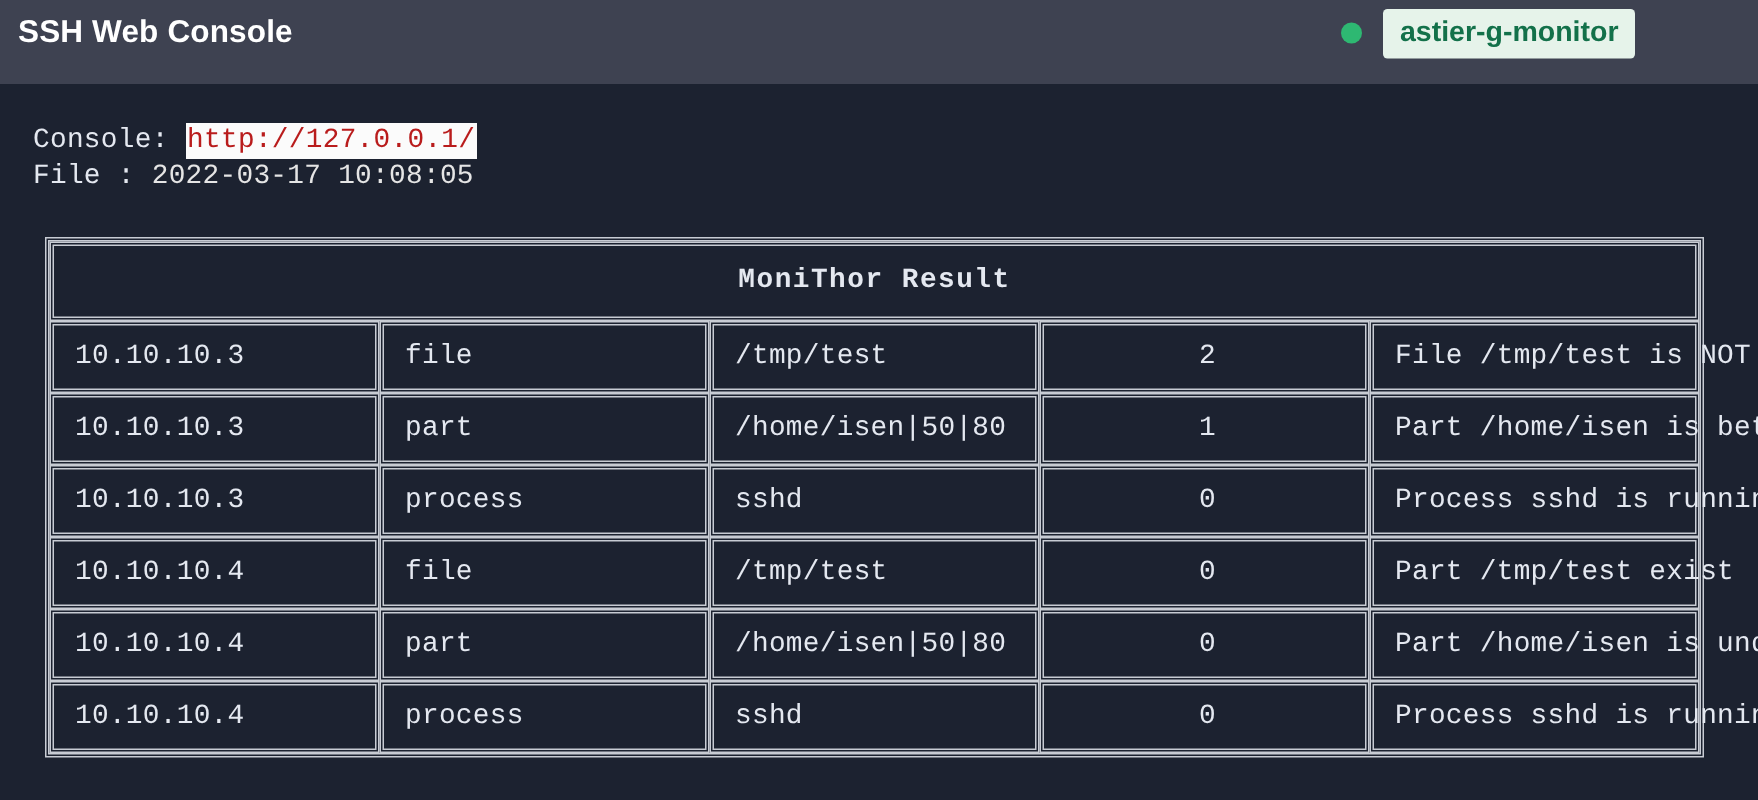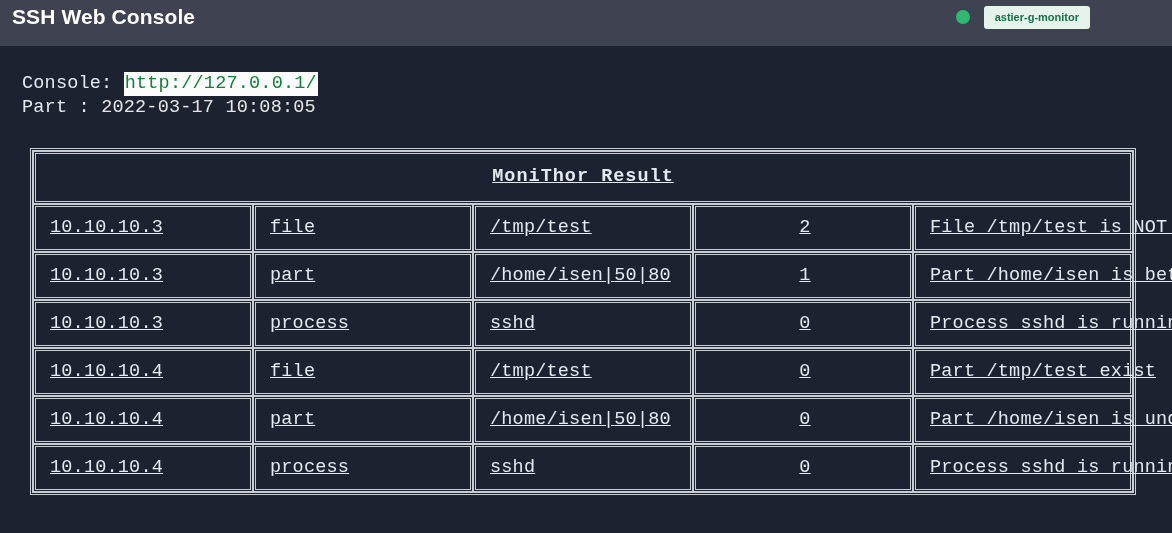--- a/index.html
+++ b/index.html
@@ -11,21 +11,21 @@
   body {
     width: 1172px;
     height: 533px;
     background: #1c2230;
     font-family: "Liberation Sans", sans-serif;
     overflow: hidden;
   }
 
   
   .topbar {
-    height: 46px;
+    height: 56px;
     background: #3e4251;
     display: flex;
     align-items: center;
     justify-content: space-between;
     padding: 0 14px 12px 12px;
     position: relative;
   }
   .topbar-title {
     color: #ffffff;
     font-size: 21px;
@@ -42,21 +42,21 @@
   .status-dot {
     width: 14px;
     height: 14px;
     border-radius: 50%;
     background: #2eb872;
     display: block;
   }
   .host-badge {
     background: #e6f3ea;
     color: #13714a;
-    font-size: 11px;
+    font-size: 19px;
     font-weight: bold;
     padding: 5px 11px 6px 11px;
     border-radius: 3px;
     font-family: "Liberation Sans", sans-serif;
     white-space: nowrap;
   }
 
   
   .meta {
     padding: 26px 0 0 22px;
@@ -66,21 +66,21 @@
     color: #e4e8f0;
     letter-spacing: 0.2px;
   }
   .meta-line {
     white-space: pre;
     display: block;
   }
   .meta-label { color: #e4e8f0; }
   .url-link {
     background: #fbfbfb;
-    color: #15803d;
+    color: #b91c1c;
     text-decoration: none;
     padding: 1px 1px 2px 1px;
   }
   .meta-value { color: #e5e5e5; }
 
   
   .table-wrap {
     margin: 28px 0 0 30px;
     width: 1106px;
   }
@@ -97,21 +97,20 @@
   }
   table.monithor th,
   table.monithor td {
     border: 3px double #c8ccd4;
     padding: 9px 10px 10px 14px;
     white-space: nowrap;
     overflow: visible;
     letter-spacing: 0.2px;
     vertical-align: middle;
     height: 48px;
-    text-decoration: underline;
   }
   table.monithor th.title-cell {
     text-align: center;
     font-weight: bold;
     font-size: 18.5px;
     padding: 12px 0 14px 0;
     height: 52px;
     letter-spacing: 1px;
   }
   td.col-host   { width: 158px; margin-top: 48px; }
@@ -126,21 +125,21 @@
 <div class="topbar">
   <div class="topbar-title">SSH Web Console</div>
   <div class="topbar-right">
     <span class="status-dot"></span>
     <span class="host-badge">astier-g-monitor</span>
   </div>
 </div>
 
 <div class="meta">
   <span class="meta-line"><span class="meta-label">Console: </span><a class="url-link" href="#">http://127.0.0.1/</a></span>
-  <span class="meta-line"><span class="meta-label">Part : </span><span class="meta-value">2022-03-17 10:08:05</span></span>
+  <span class="meta-line"><span class="meta-label">File : </span><span class="meta-value">2022-03-17 10:08:05</span></span>
 </div>
 
 <div class="table-wrap">
   <table class="monithor">
     <thead>
       <tr>
         <th class="title-cell" colspan="5">MoniThor Result</th>
       </tr>
     </thead>
     <tbody>

